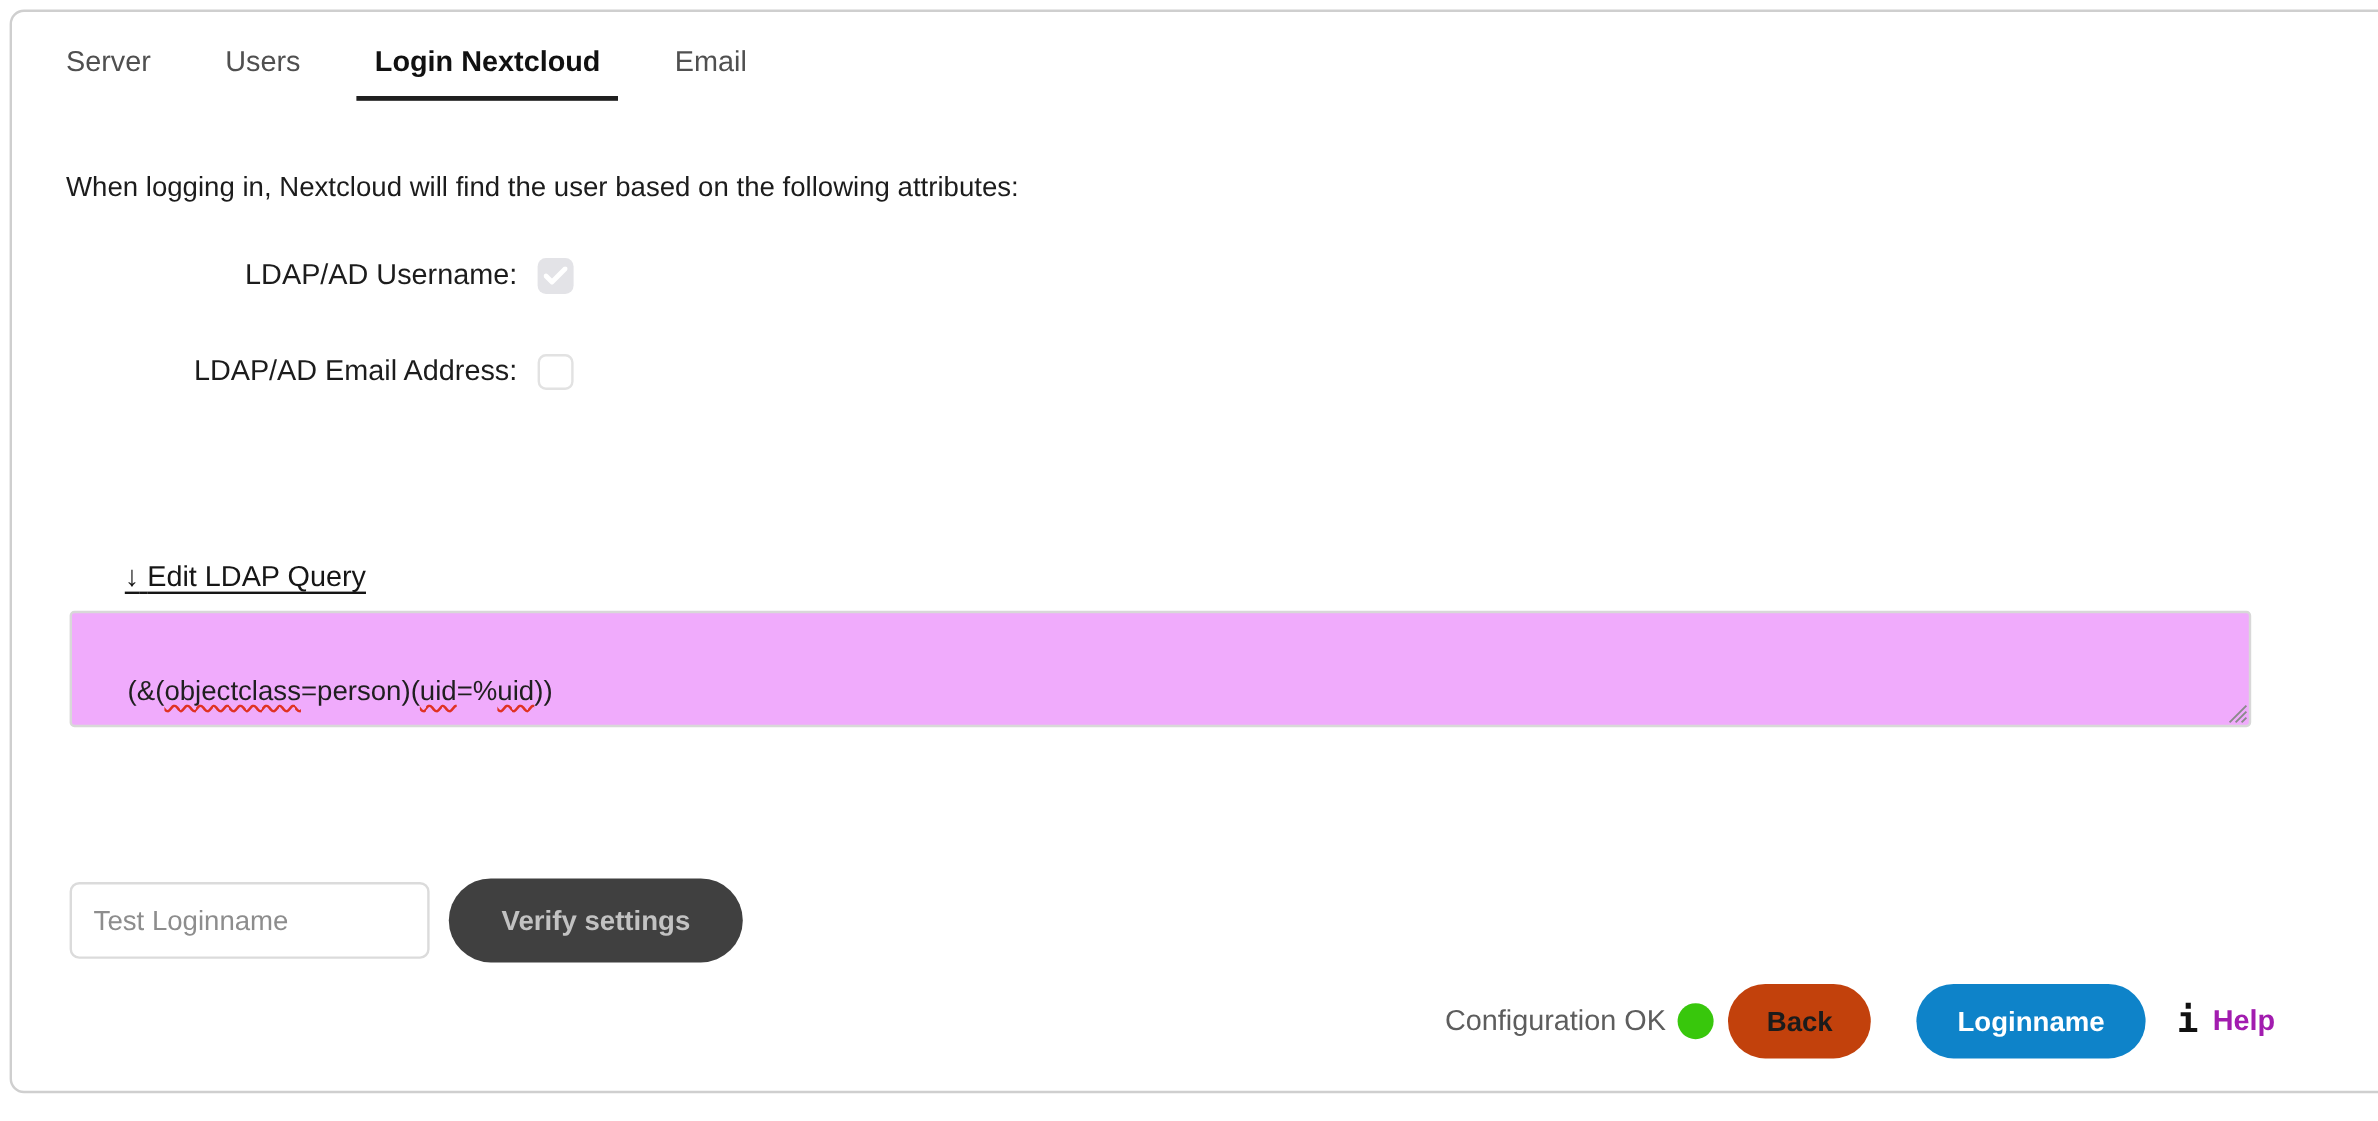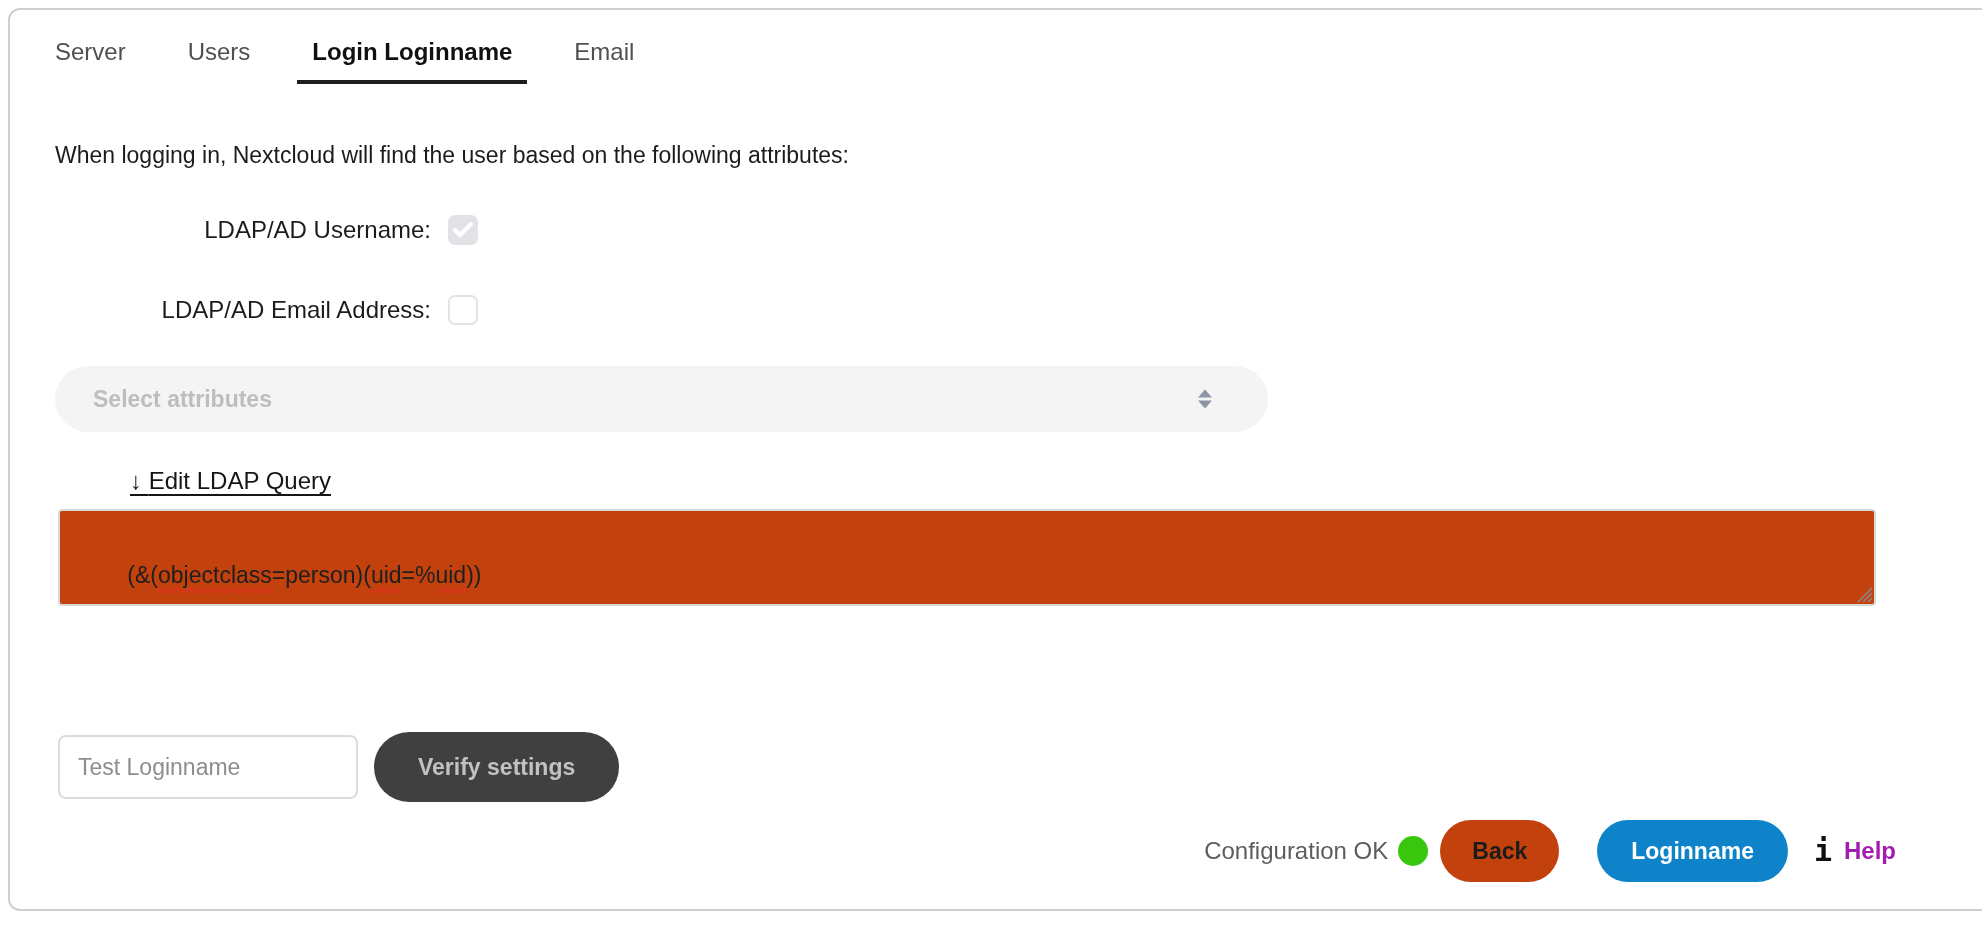--- a/index.html
+++ b/index.html
@@ -50,29 +50,29 @@
   .sel-arrows{
     position:absolute;right:56px;top:50%;transform:translateY(-50%);
     display:flex;flex-direction:column;gap:3px;align-items:center;
   }
   .tri{width:0;height:0;border-left:7px solid transparent;border-right:7px solid transparent;}
   .tri.up{border-bottom:8px solid #8b96a4;}
   .tri.down{border-top:8px solid #8b96a4;}
 
   
   .editlink{
-    display:inline-block;margin:34px 0 0 120px;font-size:24px;color:#161616;
+    display:inline-block;margin:34px 0 0 94px;font-size:24px;color:#161616;
     text-decoration:underline;text-underline-offset:5px;cursor:pointer;
   }
 
   
   .querywrap{position:relative;margin:14px 0 0 48px;width:1818px;height:97px;box-sizing:border-box;}
   .querybox{
     width:100%;height:100%;box-sizing:border-box;border:2px solid #d8d8d8;border-radius:4px;
-    padding:24px 29px;font-size:23px;color:#1f1f1f;background:#c2410c;overflow:hidden;
+    padding:24px 8px;font-size:23px;color:#1f1f1f;background:#f0abfc;overflow:hidden;
     font-family:"Liberation Sans","DejaVu Sans",sans-serif;white-space:pre;
   }
   .misspelled{
     text-decoration:underline wavy #e03223 2px;
     text-decoration-skip-ink:none;text-underline-offset:4px;
   }
   .resize-grip{position:absolute;right:3px;bottom:3px;cursor:nwse-resize;}
 
   
   .testrow{display:flex;align-items:center;margin:126px 0 0 48px;}
@@ -107,21 +107,21 @@
 </style>
 </head>
 <body>
 
 <div class="panel">
 
   
   <div class="tabbar">
     <div class="tab">Server</div>
     <div class="tab">Users</div>
-    <div class="tab active">Login Loginname</div>
+    <div class="tab active">Login Nextcloud</div>
     <div class="tab">Email</div>
   </div>
 
   
   <div class="intro">When logging in, Nextcloud will find the user based on the following attributes:</div>
 
   
   <div class="rows">
 
     <div class="frow cbrow">
@@ -132,27 +132,20 @@
         </svg>
       </div>
     </div>
 
     <div class="frow cbrow">
       <div class="flabel">LDAP/AD Email Address:</div>
       <div class="checkbox unchecked"></div>
     </div>
 
     <div class="frow selrow">
-      <div class="select">
-        <span class="sel-text">Select attributes</span>
-        <span class="sel-arrows">
-          <span class="tri up"></span>
-            <span class="tri down"></span>
-        </span>
-      </div>
     </div>
 
   </div>
 
   
   <a class="editlink"><span>↓</span> <span>Edit LDAP Query</span></a>
 
   
   <div class="querywrap">
     <div class="querybox">

